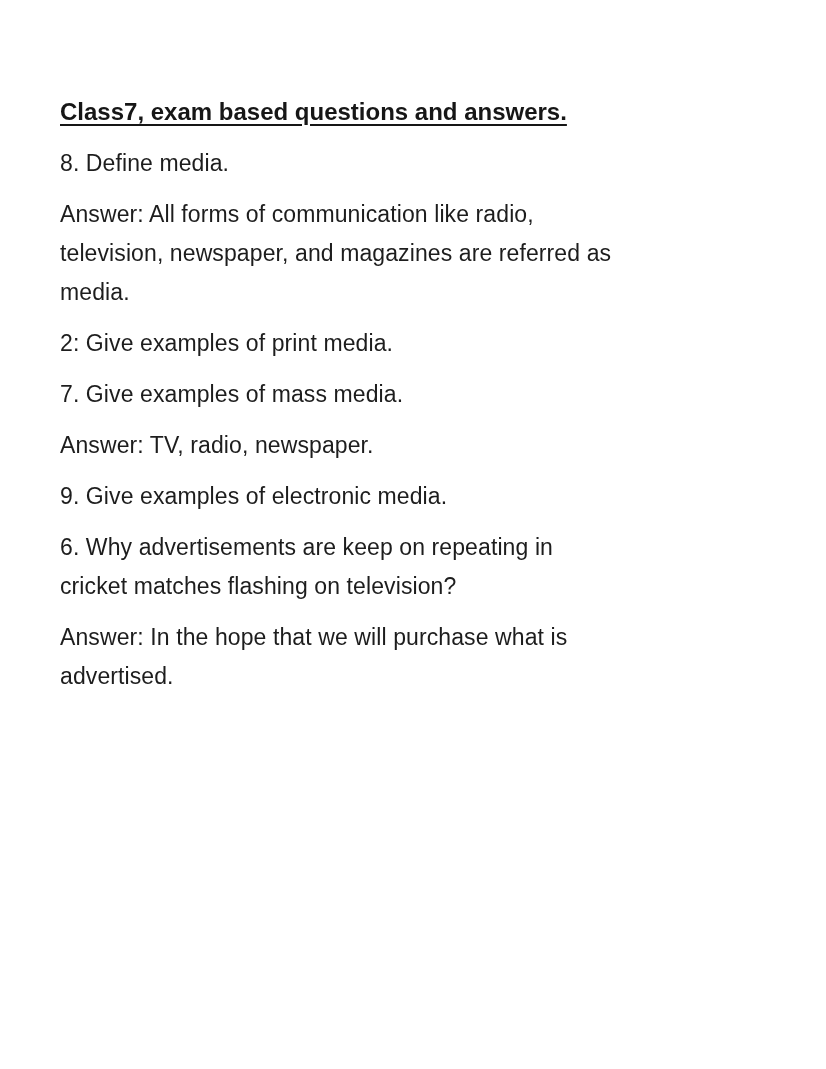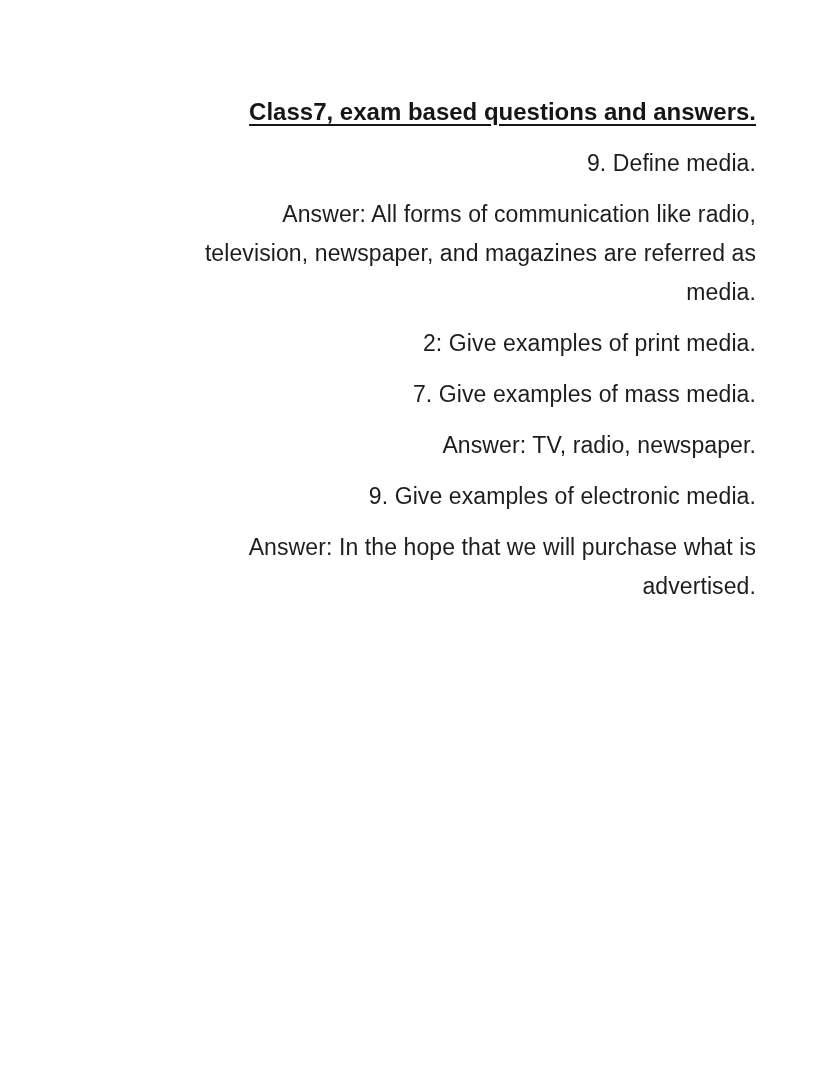--- a/index.html
+++ b/index.html
@@ -11,23 +11,22 @@
     width: 826px;
     height: 1069px;
     font-family: "Liberation Sans", "DejaVu Sans", sans-serif;
     color: #1d1d1d;
     overflow: hidden;
   }
   .page {
     box-sizing: border-box;
     width: 826px;
     height: 1069px;
-    padding: 92px 70px 40px 108px;
+    padding: 92px 70px 40px 60px;
     background: #ffffff;
-    text-align: right;
   }
   .doc-title {
     font-size: 24px;
     font-weight: bold;
     line-height: 40px;
     margin: 0 0 12px 0;
     text-decoration: underline;
     text-underline-offset: 4px;
     white-space: pre-line;
     color: #161616;
@@ -41,28 +40,30 @@
     letter-spacing: 0.1px;
     color: #1d1d1d;
   }
 </style>
 </head>
 <body>
 
 <div class="page">
   <h1 class="doc-title">Class7, exam based questions and answers.</h1>
 
-  <p class="para">9. Define media.</p>
+  <p class="para">8. Define media.</p>
   <p class="para">Answer: All forms of communication like radio,
 television, newspaper, and magazines are referred as
 media.</p>
 
   <p class="para">2: Give examples of print media.</p>
 
   <p class="para">7. Give examples of mass media.</p>
   <p class="para">Answer: TV, radio, newspaper.</p>
 
   <p class="para">9. Give examples of electronic media.</p>
 
 
+  <p class="para">6. Why advertisements are keep on repeating in
+cricket matches flashing on television?</p>
   <p class="para">Answer: In the hope that we will purchase what is
 advertised.</p>
 </div>
 
 </body></html>

